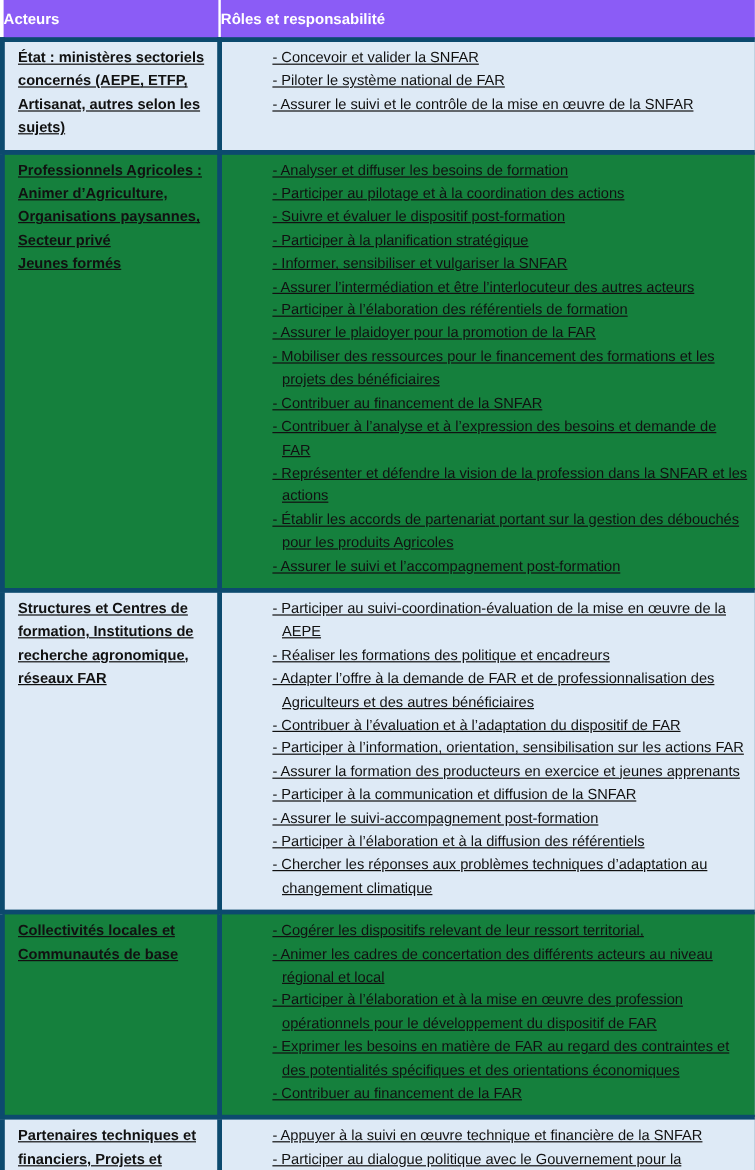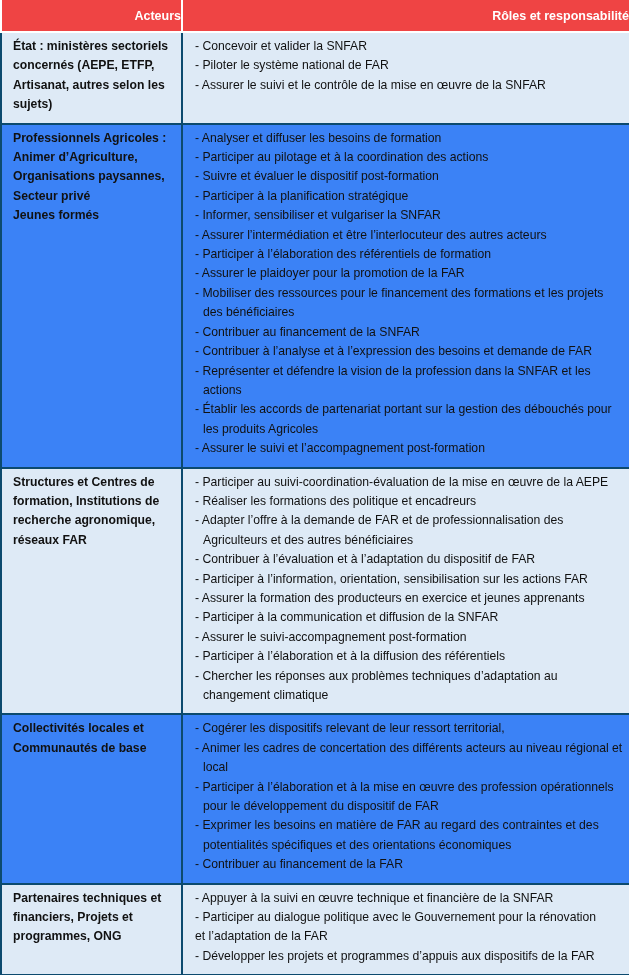--- a/index.html
+++ b/index.html
@@ -8,41 +8,42 @@
       border-collapse: collapse;
       width: 629px;
       table-layout: fixed;
       font-family: "Liberation Sans", sans-serif;
       font-size: 12.2px;
       color: #111;
     }
     table.roles col.c1 { width: 181px; }
     table.roles col.c2 { width: 448px; }
     th {
-      background: #ef4444;
+      background: #8b5cf6;
       color: #ffffff;
       font-weight: bold;
       font-size: 12.5px;
       height: 31px;
       padding: 0;
-      text-align: right;
+      text-align: left;
       border: 2px solid #ffffff;
       border-top: none;
     }
     td {
       vertical-align: top;
-      border: 2px solid #0c4a6e;
+      border: 4px solid #0c4a6e;
       padding: 4px 6px 8px 10px;
       line-height: 19.4px;
+      text-decoration: underline;
     }
     tr.odd td { background: #deeaf6; }
-    tr.even td { background: #3b82f6; }
+    tr.even td { background: #15803d; }
     td.actor { font-weight: bold; padding-left: 11px; }
     td.roles-cell { padding-left: 12px; }
-    .role { display: block; padding-left: 8px; text-indent: -8px; }
+    .role { display: block; padding-left: 8px; text-indent: -8px; margin-left: 30px; }
     .role.plain { padding-left: 0; text-indent: 0; }
   </style>
 </head>
 <body>
 
 <table class="roles">
   <colgroup>
       <col class="c1">
       <col class="c2">
     </colgroup>

